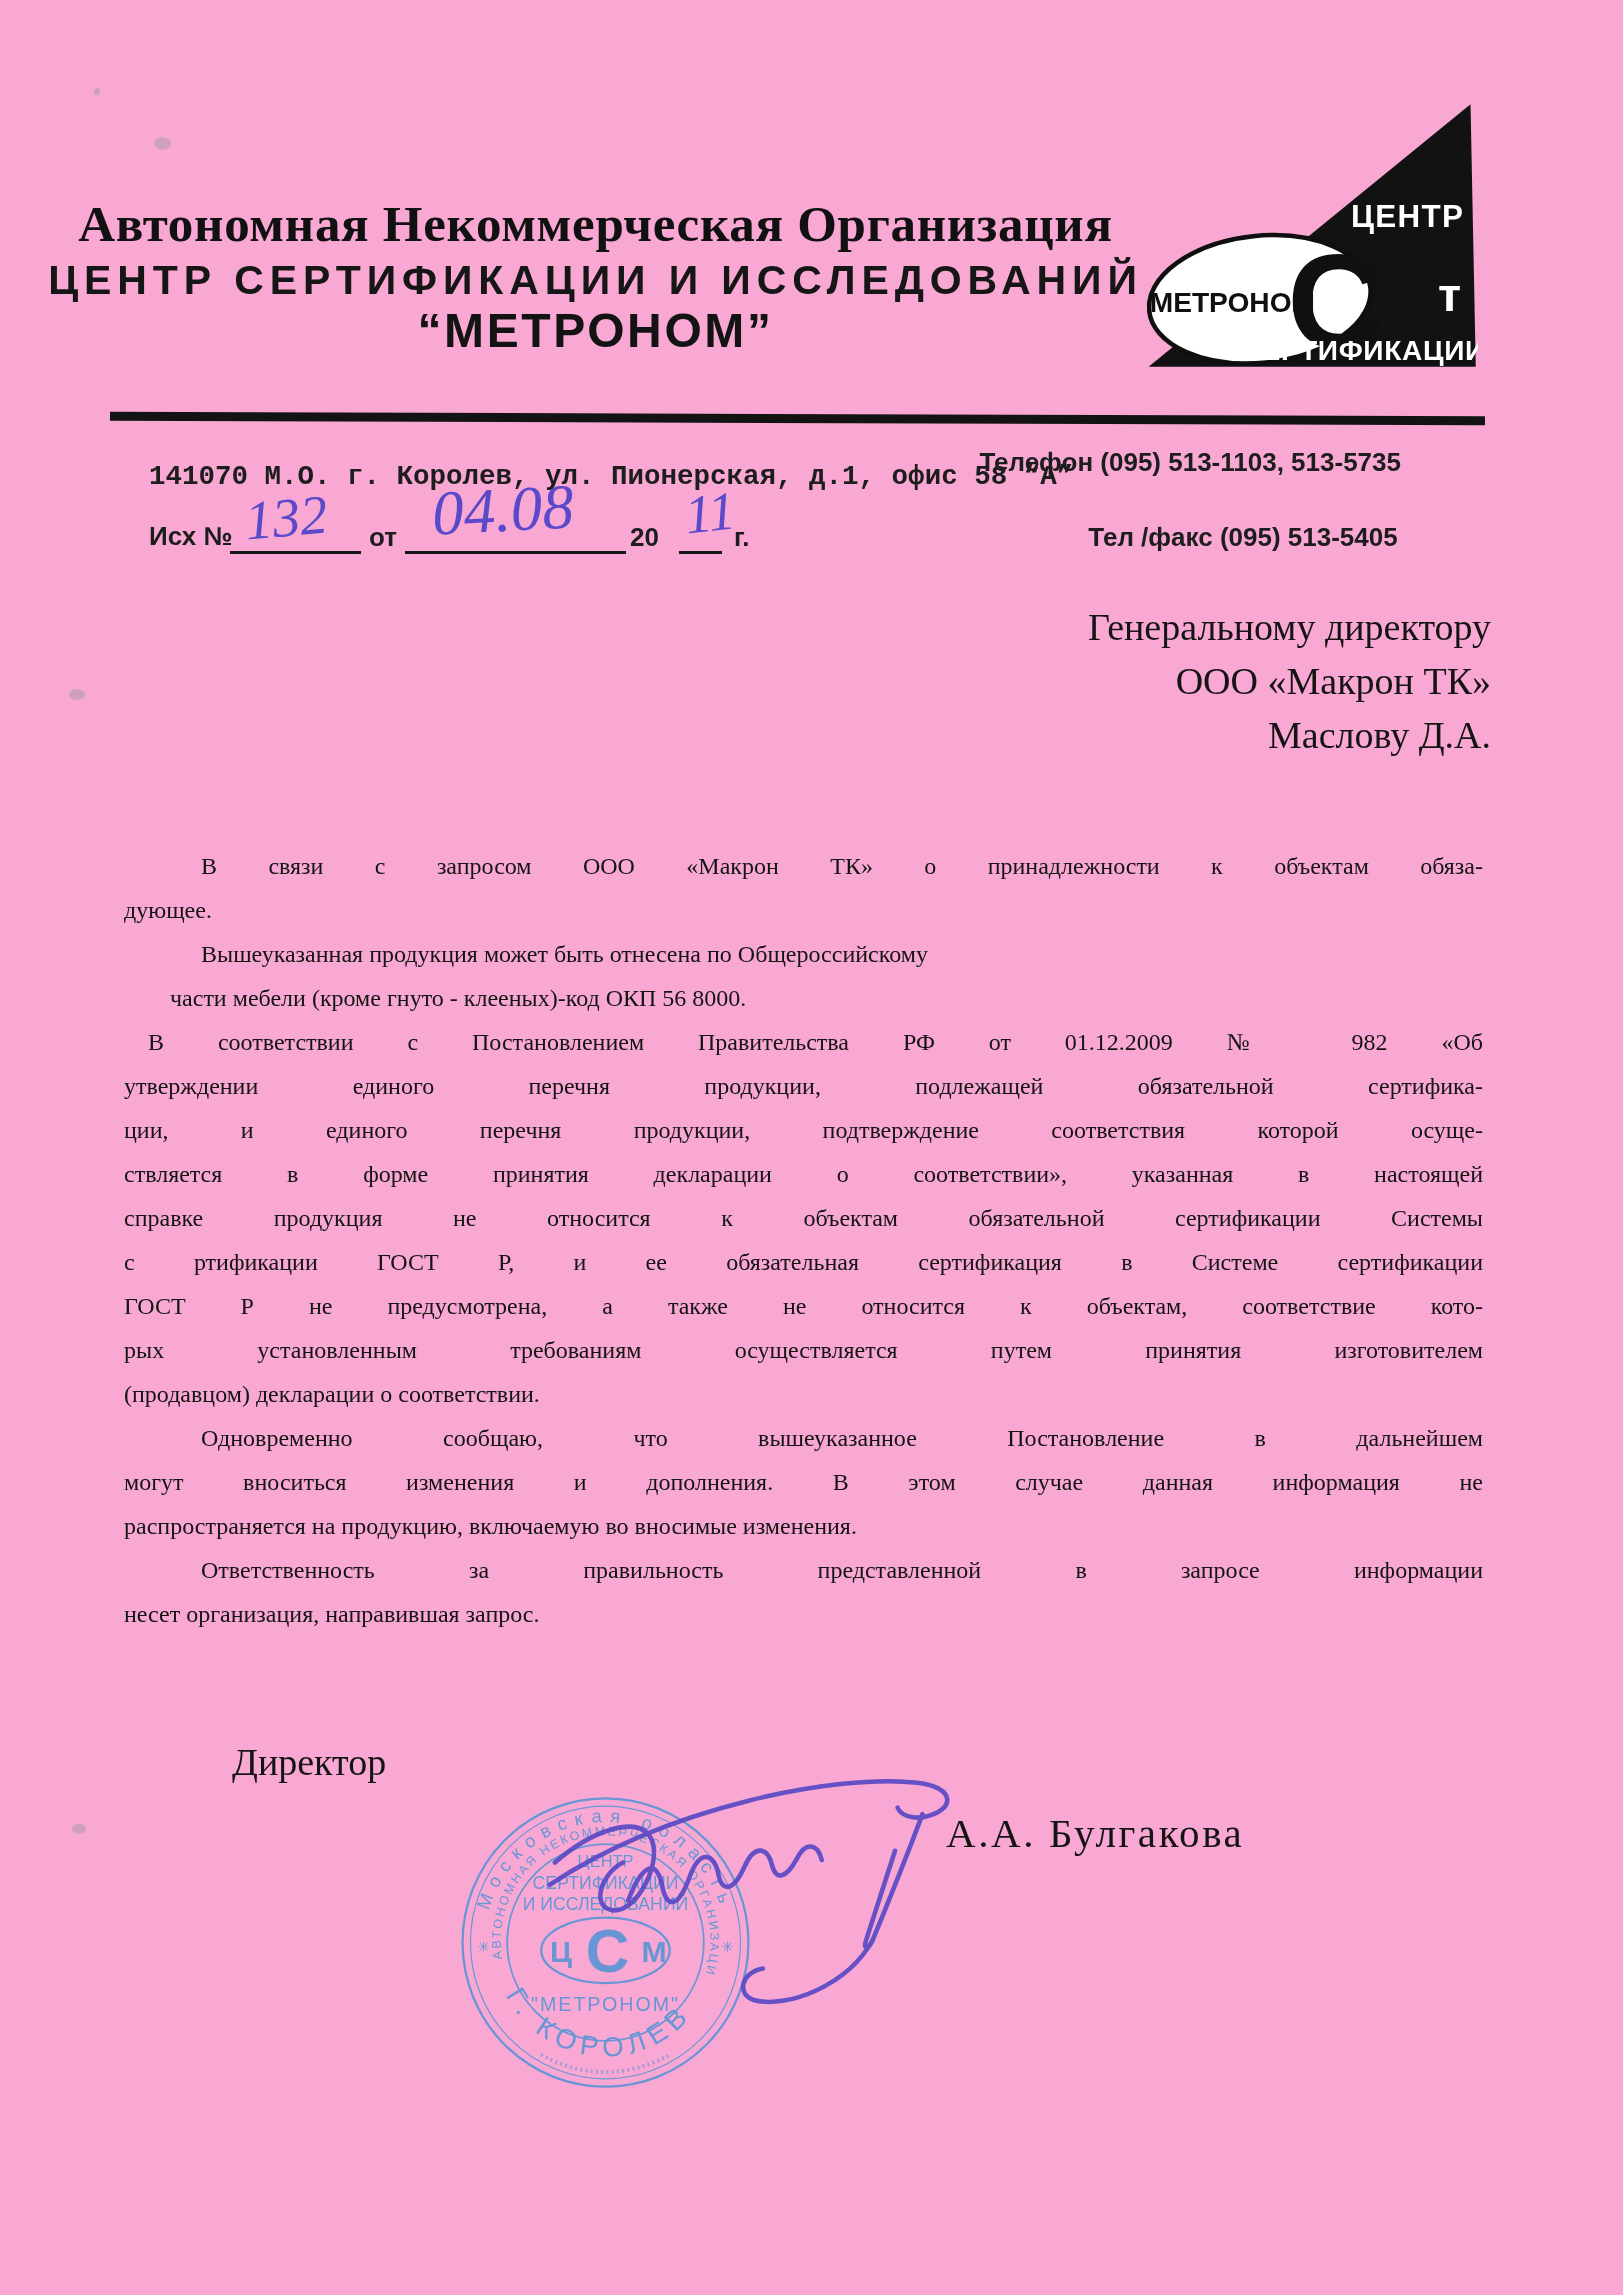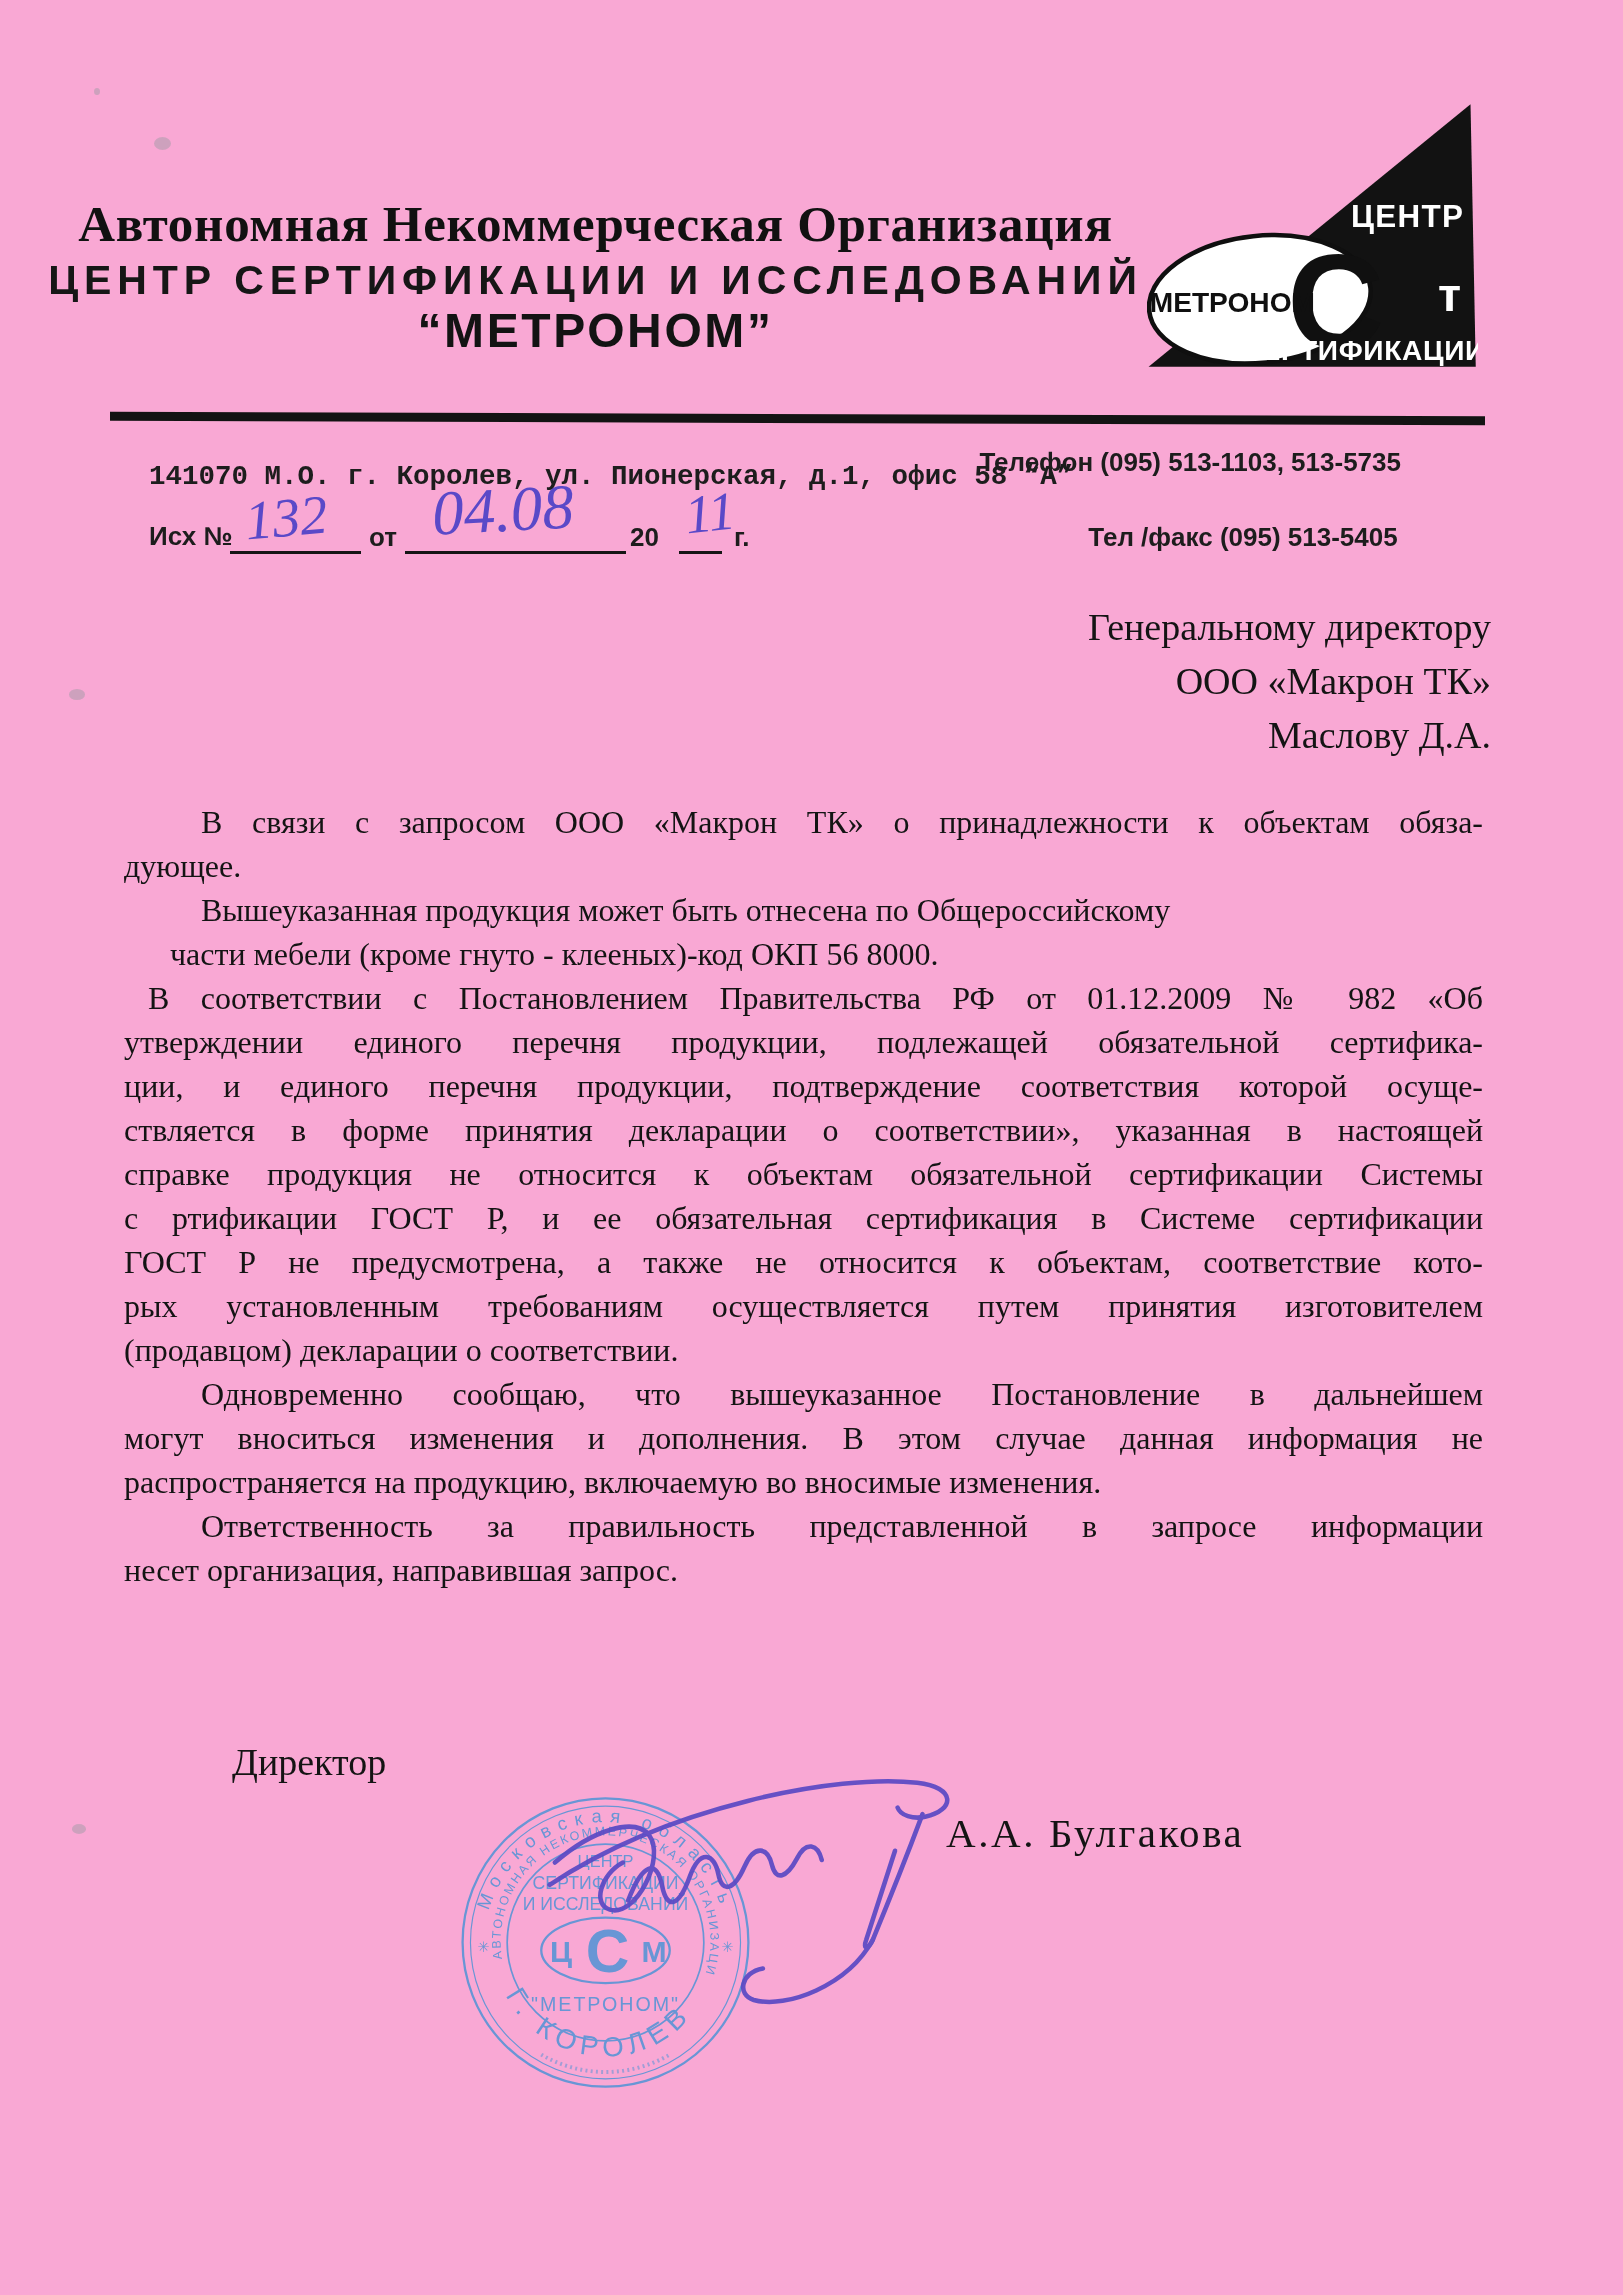--- a/index.html
+++ b/index.html
@@ -26,21 +26,21 @@
   .ref{position:absolute;left:0;top:0;font-family:"Liberation Sans",sans-serif;font-weight:bold;
        font-size:26px;color:#1d1d1d;}
   .ref .lbl{position:absolute;white-space:nowrap;}
   .uline{position:absolute;border-bottom:3.9px solid #151515;height:34px;}
   .hand{position:absolute;font-family:"Liberation Serif",serif;font-style:italic;font-weight:normal;
         color:#5a49c8;white-space:nowrap;}
   
   .recipient{position:absolute;left:1033px;top:600px;width:458px;text-align:right;
              font-size:38px;line-height:54px;color:#141414;}
   
-  .body-block{position:absolute;left:124px;top:800px;width:1359px;font-size:32px;color:#141414;}
+  .body-block{position:absolute;left:124px;top:844px;width:1359px;font-size:24px;color:#141414;}
   .bline{line-height:44px;height:44px;overflow:hidden;text-align:left;}
   .bline.just{text-align:justify;text-align-last:justify;}
   
   .sig-title{position:absolute;left:232px;top:1740px;font-size:38px;color:#141414;}
   .sig-name{position:absolute;left:946px;top:1809px;font-size:41px;letter-spacing:2.6px;color:#141414;}
   .stamp{position:absolute;left:458px;top:1795px;width:295px;height:295px;opacity:0.85;}
   .stamp text{font-family:"Liberation Sans",sans-serif;}
   .autograph{position:absolute;left:530px;top:1746px;width:471px;height:275px;}
   
   .smudge{position:absolute;background:#9a9aa2;border-radius:50%;opacity:.45;filter:blur(0.7px);}

